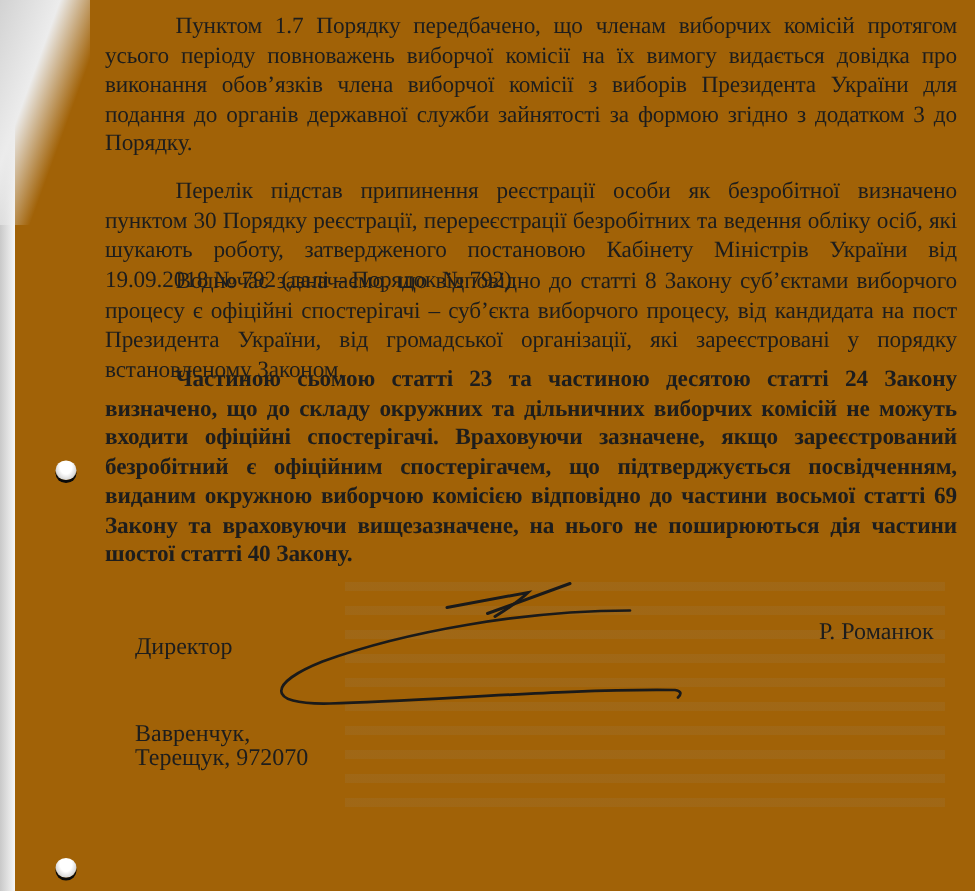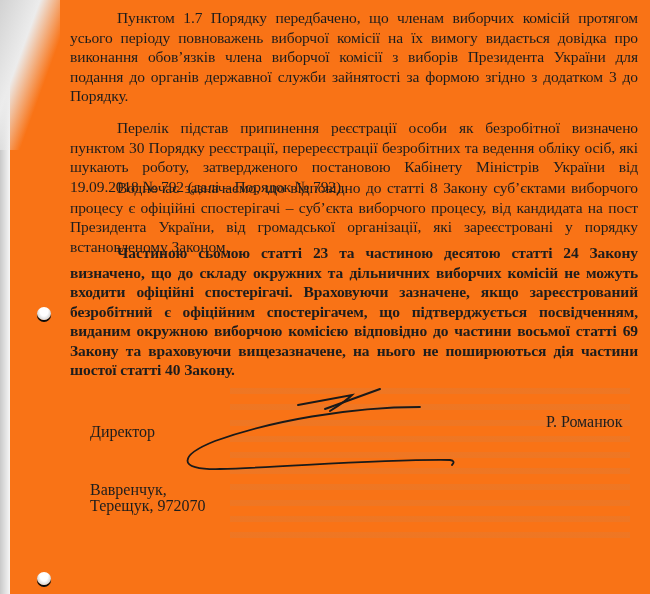--- a/index.html
+++ b/index.html
@@ -12,21 +12,21 @@
       overflow: hidden;
       position: relative;
       background: #ffffff;
       font-family: "Liberation Serif", "DejaVu Serif", serif;
       color: #1d1d1d;
     }
     .page {
       position: absolute;
       left: 0; top: 0;
       width: 650px; height: 594px;
-      background: #f97316;
+      background: #a16207;
     }
     .left-edge {
       position: absolute;
       left: 0; top: 0;
       width: 10px; height: 594px;
       background: linear-gradient(to right, #c9c9c9 0%, #e4e4e4 60%, #f6f6f6 100%);
     }
     .corner-shadow {
       position: absolute;
       left: 0; top: 0;

